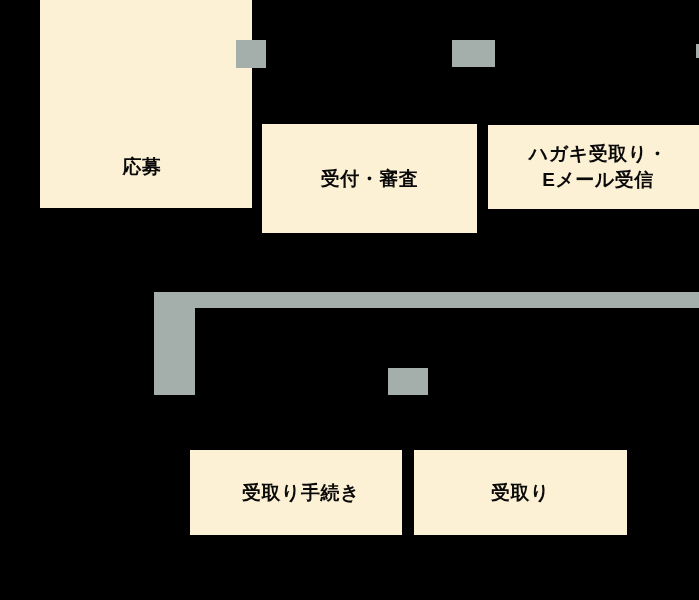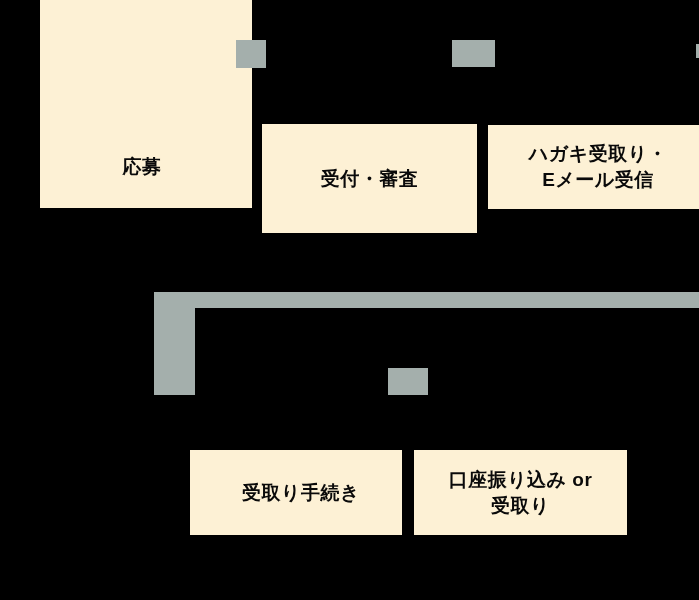--- a/index.html
+++ b/index.html
@@ -101,21 +101,20 @@
   </div>
 
   <div class="box" id="step-4">
     <div class="txt">
       <span>受取り手続き</span>
     </div>
   </div>
 
   <div class="box" id="step-5">
     <div class="txt">
-      <span>口座振り込み or</span>
       <span>受取り</span>
     </div>
   </div>
 
   <div class="conn" id="conn-a1"></div>
   <div class="conn" id="conn-a2"></div>
   <div class="conn" id="conn-tr-h"></div>
   <div class="conn" id="conn-tr-v"></div>
   <div class="conn" id="conn-rail"></div>
   <div class="conn" id="conn-elbow"></div>

